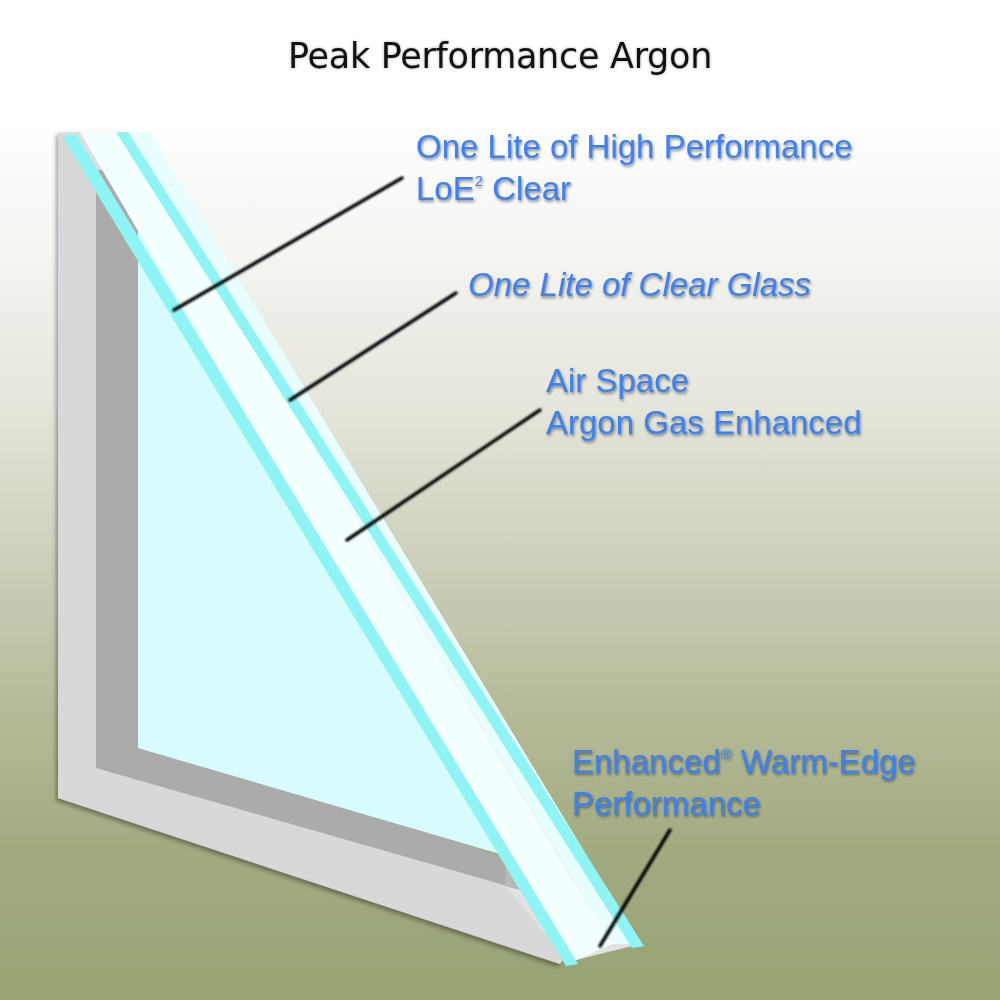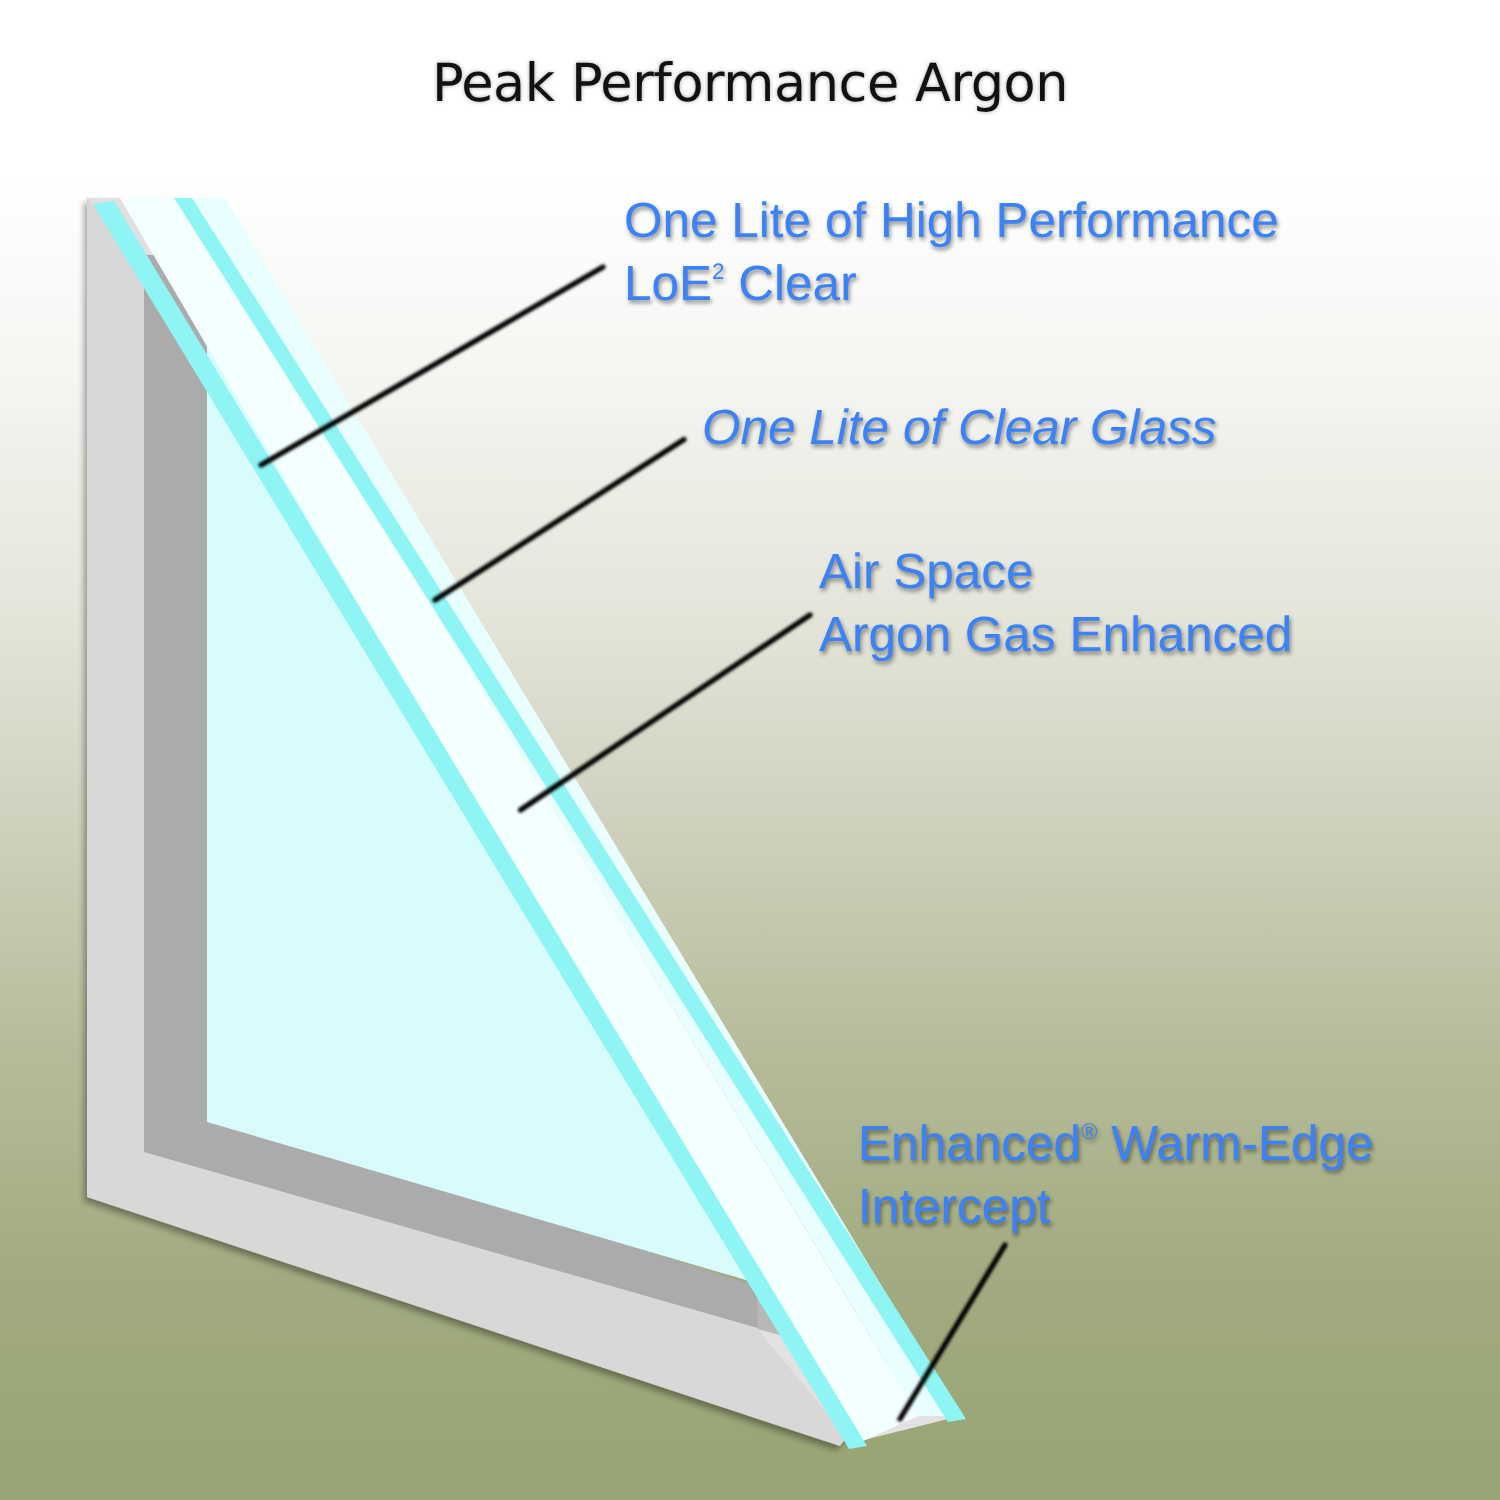--- a/index.html
+++ b/index.html
@@ -79,14 +79,14 @@
   <div>One Lite of Clear Glass</div>
 </div>
 
 <div class="label" id="lbl-argon">
   <div>Air Space</div>
   <div>Argon Gas Enhanced</div>
 </div>
 
 <div class="label" id="lbl-intercept">
   <div><span>Enhanced</span><sup>®</sup><span> Warm-Edge</span></div>
-  <div>Intercept</div>
+  <div>Performance</div>
 </div>
 
 </body></html>

